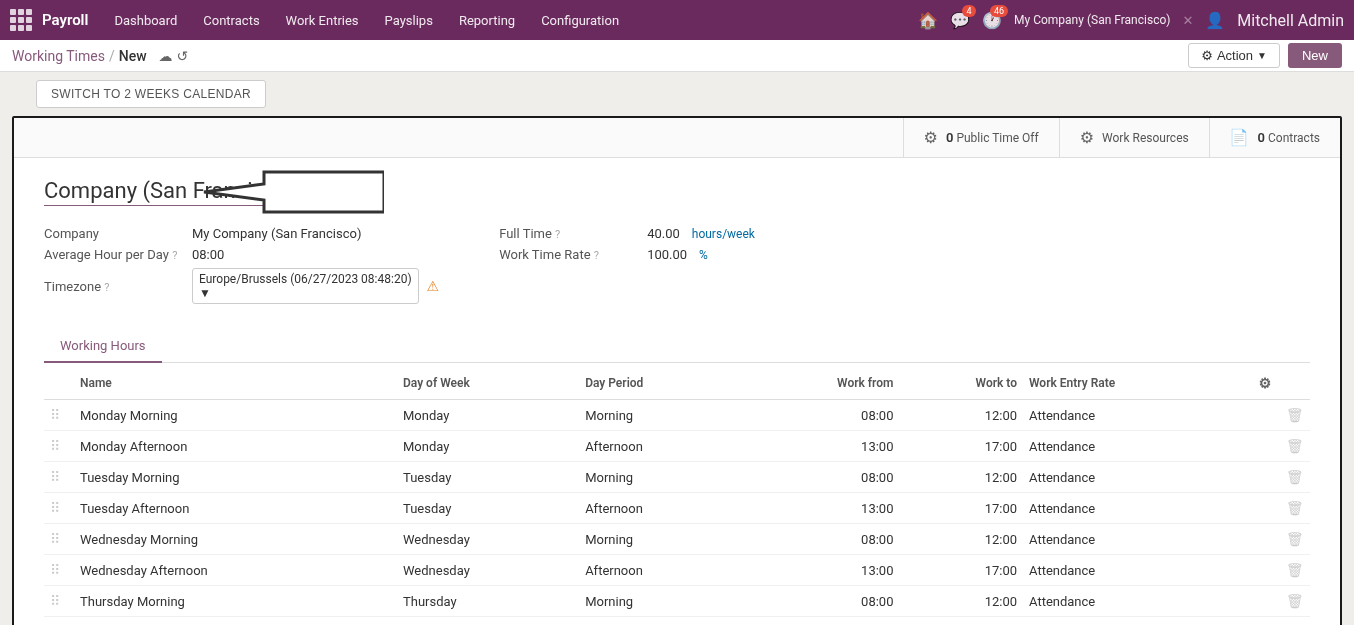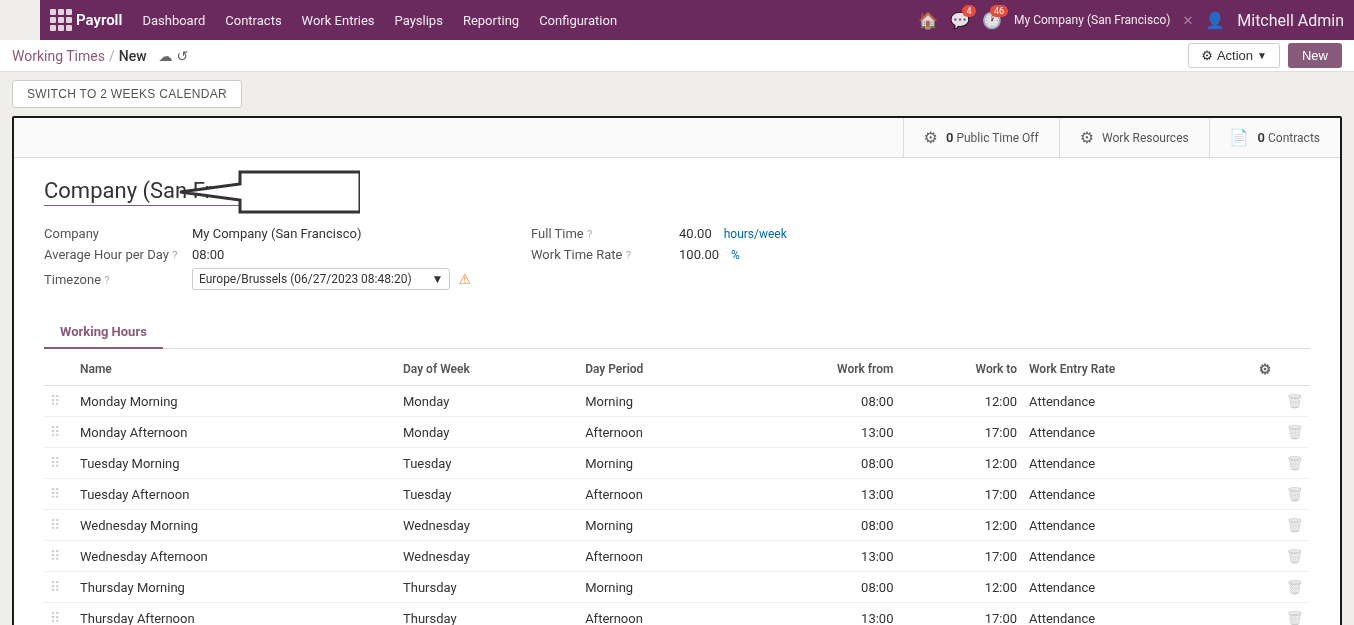--- a/index.html
+++ b/index.html
@@ -6,22 +6,21 @@
     body { font-family: -apple-system, BlinkMacSystemFont, 'Segoe UI', Roboto, sans-serif; font-size: 13px; background: #f0eeeb; color: #333; }
 
     
     .top-nav {
       background: #6b2a5e;
       color: #fff;
       display: flex;
       align-items: center;
       height: 40px;
       padding: 0 10px;
-      gap: 0;
-      margin-left: 40px;
+      gap: 6px;
     }
     .top-nav .app-icon {
       display: grid;
       grid-template-columns: repeat(3,6px);
       gap: 2px;
       margin-right: 4px;
     }
     .top-nav .app-icon span {
       width: 6px; height: 6px; background: rgba(255,255,255,0.8); border-radius: 1px;
     }
@@ -122,42 +121,42 @@
     .form-row { display: flex; align-items: center; gap: 8px; margin-bottom: 6px; }
     .form-label { color: #555; font-size: 13px; min-width: 140px; }
     .form-label .help { color: #aaa; font-size: 11px; }
     .form-value { color: #333; font-size: 13px; }
     .form-unit { color: #0369a1; font-size: 12px; margin-left: 4px; }
 
     .timezone-row { display: flex; align-items: center; gap: 8px; }
     .timezone-select {
       border: 1px solid #ccc; background: #fff; padding: 3px 6px;
       border-radius: 3px; font-size: 12px; color: #333;
-      display: flex; align-items: flex-start; gap: 20px;
+      display: flex; align-items: flex-start; gap: 0; flex-direction: column;
     }
     .warn-icon { color: #e67e22; font-size: 14px; }
 
     
     .tab-bar {
       border-bottom: 1px solid #ddd;
       margin: 0 30px;
       display: flex;
     }
     .tab {
       padding: 8px 16px;
       font-size: 13px;
       cursor: pointer;
       color: #555;
       border-bottom: 2px solid transparent;
       margin-bottom: -1px;
     }
     .tab.active {
       color: #875a7b;
       border-bottom-color: #875a7b;
-      font-weight: 700;
+      font-weight: 400;
     }
 
     
     .table-container { padding: 0 30px 20px; }
     table { width: 100%; border-collapse: collapse; margin-top: 4px; }
     thead tr th {
       text-align: left;
       font-size: 12px;
       font-weight: 600;
       color: #555;
@@ -169,21 +168,21 @@
       padding: 7px 6px;
       font-size: 13px;
       border-bottom: 1px solid #f0f0f0;
       color: #333;
     }
     tbody tr td.right { text-align: right; }
     .drag-handle { color: #ccc; cursor: grab; font-size: 14px; }
     .delete-icon { color: #ccc; cursor: pointer; font-size: 14px; }
     .col-settings { color: #666; font-size: 14px; cursor: pointer; }
 
-    .outer-wrapper { position: relative; }
+    .outer-wrapper { position: relative; margin-left: 24px; }
 
     
     .arrow-svg {
       position: absolute;
       top: 90px;
       left: 160px;
       pointer-events: none;
       z-index: 100;
     }
   </style>

